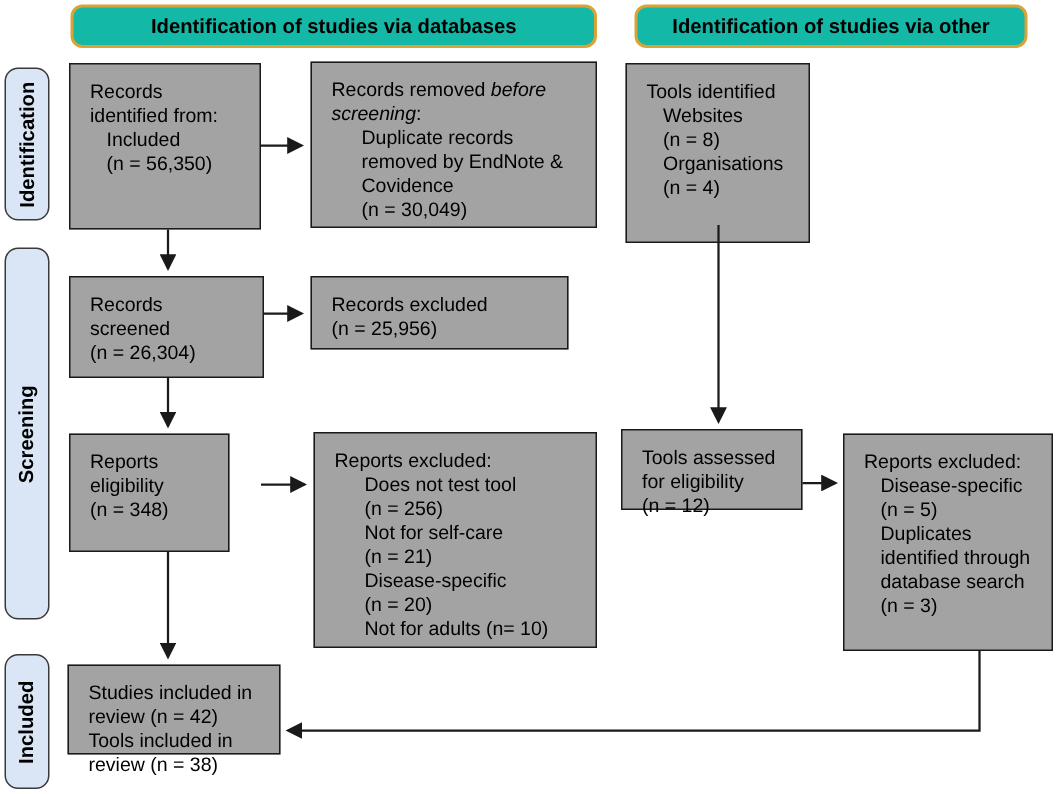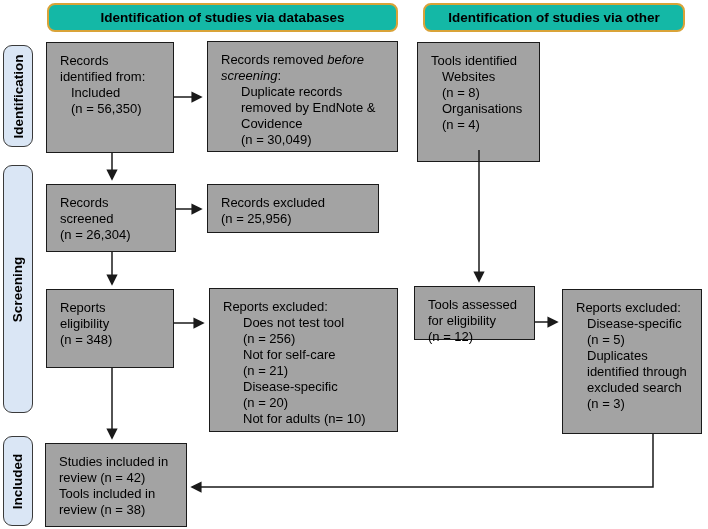--- a/index.html
+++ b/index.html
@@ -61,27 +61,27 @@
     <div class="ind">Included</div>
     <div class="ind">(n = 56,350)</div>
   </div>
 
   <div class="bx" style="left:46px; top:184px; width:130px; height:68px;">
     <div>Records</div>
     <div>screened</div>
     <div>(n = 26,304)</div>
   </div>
 
-  <div class="bx" style="left:46px; top:289px; width:128px; height:79px;">
+  <div class="bx" style="left:46px; top:289px; width:107px; height:79px;">
     <div>Reports</div>
     <div>eligibility</div>
     <div>(n = 348)</div>
   </div>
 
-  <div class="bx" style="left:45px; top:443px; width:142px; height:84px;">
+  <div class="bx" style="left:45px; top:443px; width:142px; height:60px;">
     <div>Studies included in</div>
     <div>review (n = 42)</div>
     <div>Tools included in</div>
     <div>review (n = 38)</div>
   </div>
 
   <div class="bx" style="left:207px; top:41px; width:191px; height:111px;">
     <div><span>Records removed </span><i>before</i></div>
     <div><i>screening</i><span>:</span></div>
     <div class="ind2">Duplicate records</div>
@@ -119,21 +119,21 @@
     <div>for eligibility</div>
     <div>(n = 12)</div>
   </div>
 
   <div class="bx" style="left:562px; top:289px; width:140px; height:145px;">
     <div>Reports excluded:</div>
     <div class="ind">Disease-specific</div>
     <div class="ind">(n = 5)</div>
     <div class="ind">Duplicates</div>
     <div class="ind">identified through</div>
-    <div class="ind">excluded search</div>
+    <div class="ind">database search</div>
     <div class="ind">(n = 3)</div>
   </div>
 
   <svg class="arrows" viewBox="0 0 708 529">
     <defs>
       <marker id="ah" viewBox="0 0 10 10" refX="8.5" refY="5" markerWidth="7.5" markerHeight="7.5" orient="auto-start-reverse">
         <path d="M0,0 L10,5 L0,10 z" fill="#1A1A1A"></path>
       </marker>
     </defs>
     <path d="M174,97 H201" stroke="#1A1A1A" stroke-width="1.5" fill="none" marker-end="url(#ah)"></path>

